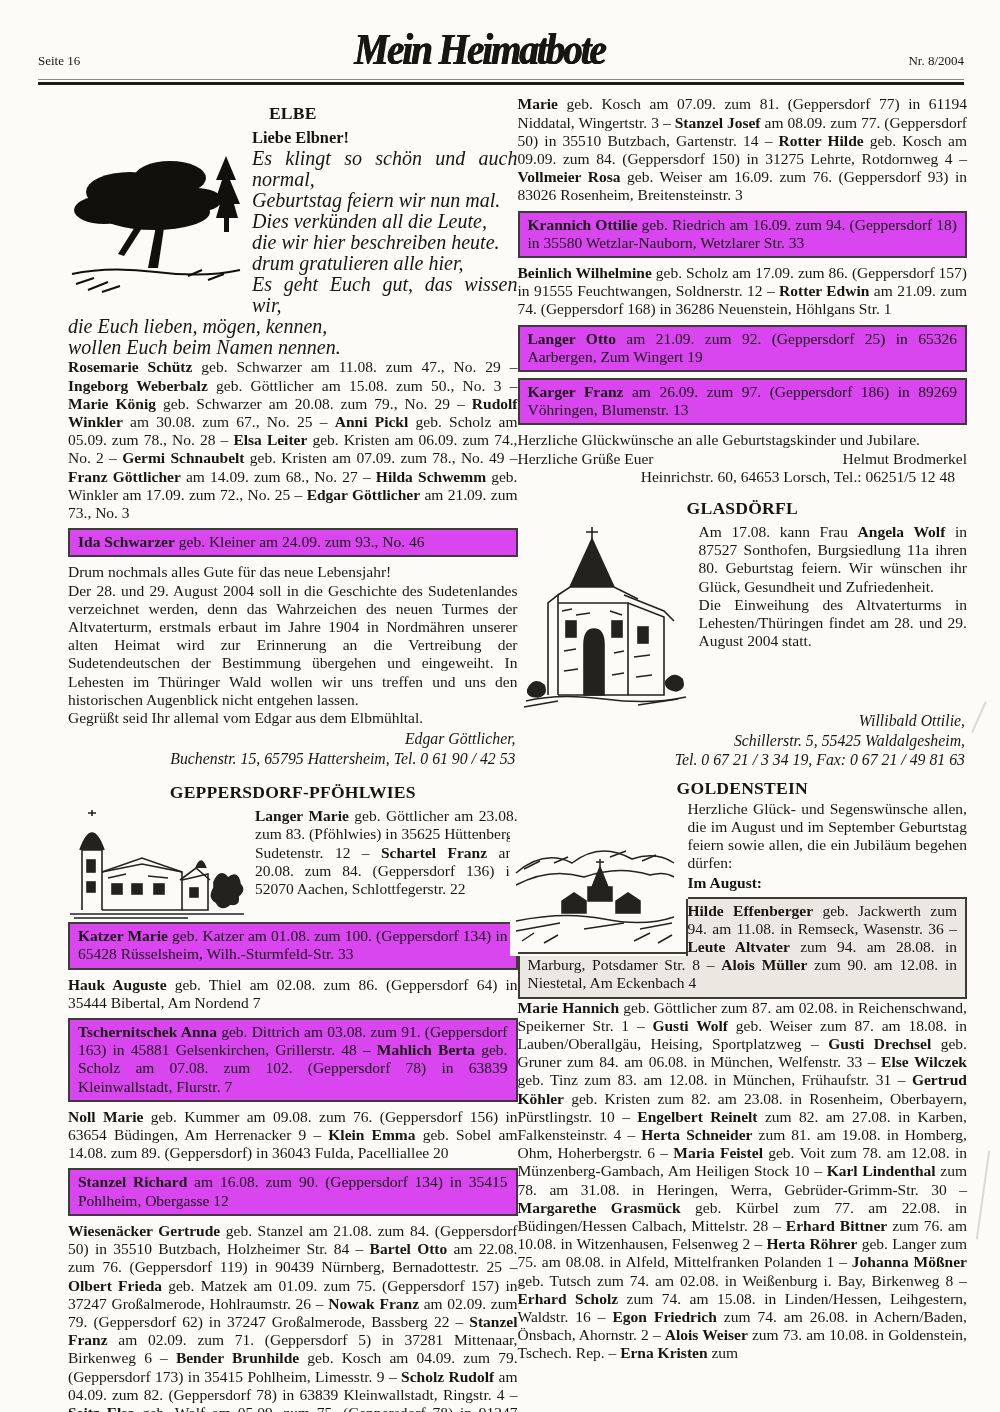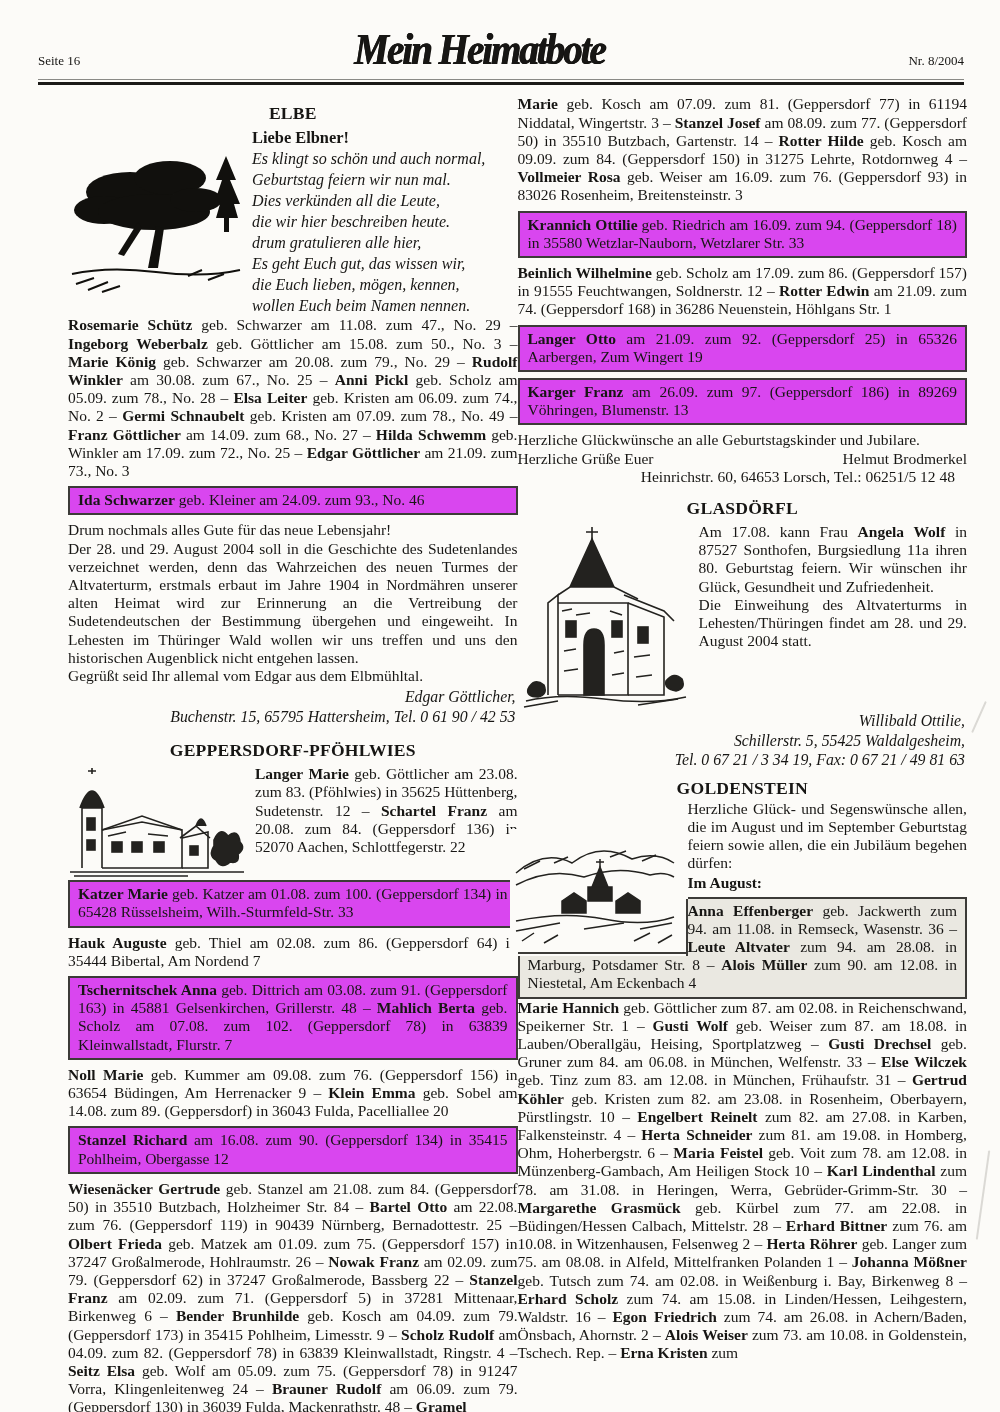--- a/index.html
+++ b/index.html
@@ -17,21 +17,21 @@
   .col p { margin:0; }
   .mt { margin-top:6px; }
   .mt2 { margin-top:3px; }
   h2.sect { text-align:center; font-size:17.6px; line-height:20px; font-weight:bold; margin:10px 0 5px; letter-spacing:0.2px;}
   b { font-weight:bold; }
   .box { border:2px solid #3c3b38; background:#d946ef; padding:3px 8px 4px; margin:6px 0; }
   .clear { clear:both; }
   .fl { float:left; }
   .sig { text-align:right; font-style:italic; font-size:15.8px; line-height:19.5px; margin-top:2px; padding-right:2px;}
   .salut { font-weight:bold; font-size:16.4px; line-height:20px; margin-bottom:2px; }
-  .poem { font-style:italic; font-size:16px; line-height:21px; }
+  .poem { font-style:italic; font-size:20px; line-height:21px; }
   .elbe-art  { width:176px; height:164px; margin:6px 8px 0 0; }
   .gepp-art  { width:178px; height:110px; margin:3px 9px 2px 0; }
   .glas-art  { width:172px; height:184px; margin:2px 9px 2px 0; }
   .closing-row { display:flex; justify-content:space-between; }
   .right-ind { text-align:right; padding-right:12px; }
   
   .gold-sec { position:relative; }
   .gold-float { float:left; width:170px; height:150px; }
   .gold-box { position:relative; border:2px solid #3c3b38; background:#eae8e1; padding:3px 8px 4px; margin:4px 0 0; }
   .gold-cover { position:absolute; left:-10px; top:-70px; width:178px; height:127px; z-index:2; }
@@ -223,21 +223,21 @@
                 <rect x="74" y="58" width="24" height="14" fill="#23221f"></rect>
                 <path d="M48 72 L60 64 L72 72 L72 84 L48 84 Z" fill="#23221f"></path>
                 <path d="M102 72 L114 64 L126 72 L126 84 L102 84 Z" fill="#23221f"></path>
                 <path d="M2 92 Q50 82 90 90 T160 88"></path>
                 <path d="M2 102 L46 94 M70 100 L110 94 M126 100 L158 94"></path>
                 <path d="M8 112 L20 104 M30 114 L44 106 M120 112 L136 104 M144 114 L158 106"></path>
               </g>
             </svg>
           </div>
           <div class="gold-step-h"></div>
-          <span><b>Anna Effenberger</b><span> geb. Jackwerth zum 94. am 11.08. in Remseck, Wasenstr. 36 – </span><b>Leute Altvater</b><span> zum 94. am 28.08. in Marburg, Potsdamer Str. 8 – </span><b>Alois Müller</b><span> zum 90. am 12.08. in Niestetal, Am Eckenbach 4</span></span>
+          <span><b>Hilde Effenberger</b><span> geb. Jackwerth zum 94. am 11.08. in Remseck, Wasenstr. 36 – </span><b>Leute Altvater</b><span> zum 94. am 28.08. in Marburg, Potsdamer Str. 8 – </span><b>Alois Müller</b><span> zum 90. am 12.08. in Niestetal, Am Eckenbach 4</span></span>
         </div>
 
         <p class="para-after-box"><b>Marie Hannich</b><span> geb. Göttlicher zum 87. am 02.08. in Reichenschwand, Speikerner Str. 1 – </span><b>Gusti Wolf</b><span> geb. Weiser zum 87. am 18.08. in Lauben/Oberallgäu, Heising, Sportplatzweg – </span><b>Gusti Drechsel</b><span> geb. Gruner zum 84. am 06.08. in München, Welfenstr. 33 – </span><b>Else Wilczek</b><span> geb. Tinz zum 83. am 12.08. in München, Frühaufstr. 31 – </span><b>Gertrud Köhler</b><span> geb. Kristen zum 82. am 23.08. in Rosenheim, Oberbayern, Pürstlingstr. 10 – </span><b>Engelbert Reinelt</b><span> zum 82. am 27.08. in Karben, Falkensteinstr. 4 – </span><b>Herta Schneider</b><span> zum 81. am 19.08. in Homberg, Ohm, Hoherbergstr. 6 – </span><b>Maria Feistel</b><span> geb. Voit zum 78. am 12.08. in Münzenberg-Gambach, Am Heiligen Stock 10 – </span><b>Karl Lindenthal</b><span> zum 78. am 31.08. in Heringen, Werra, Gebrüder-Grimm-Str. 30 – </span><b>Margarethe Grasmück</b><span> geb. Kürbel zum 77. am 22.08. in Büdingen/Hessen Calbach, Mittelstr. 28 – </span><b>Erhard Bittner</b><span> zum 76. am 10.08. in Witzenhausen, Felsenweg 2 – </span><b>Herta Röhrer</b><span> geb. Langer zum 75. am 08.08. in Alfeld, Mittelfranken Polanden 1 – </span><b>Johanna Mößner</b><span> geb. Tutsch zum 74. am 02.08. in Weißenburg i. Bay, Birkenweg 8 – </span><b>Erhard Scholz</b><span> zum 74. am 15.08. in Linden/Hessen, Leihgestern, Waldstr. 16 – </span><b>Egon Friedrich</b><span> zum 74. am 26.08. in Achern/Baden, Önsbach, Ahornstr. 2 – </span><b>Alois Weiser</b><span> zum 73. am 10.08. in Goldenstein, Tschech. Rep. – </span><b>Erna Kristen</b><span> zum</span></p>
       </div>
 
     </div>
   </div>
 
   <div class="scan-mark" style="left:978px; top:700px; width:2px; height:34px; transform:rotate(24deg);"></div>
   <div class="scan-mark" style="left:982px; top:1150px; width:2px; height:90px; transform:rotate(8deg);"></div>

